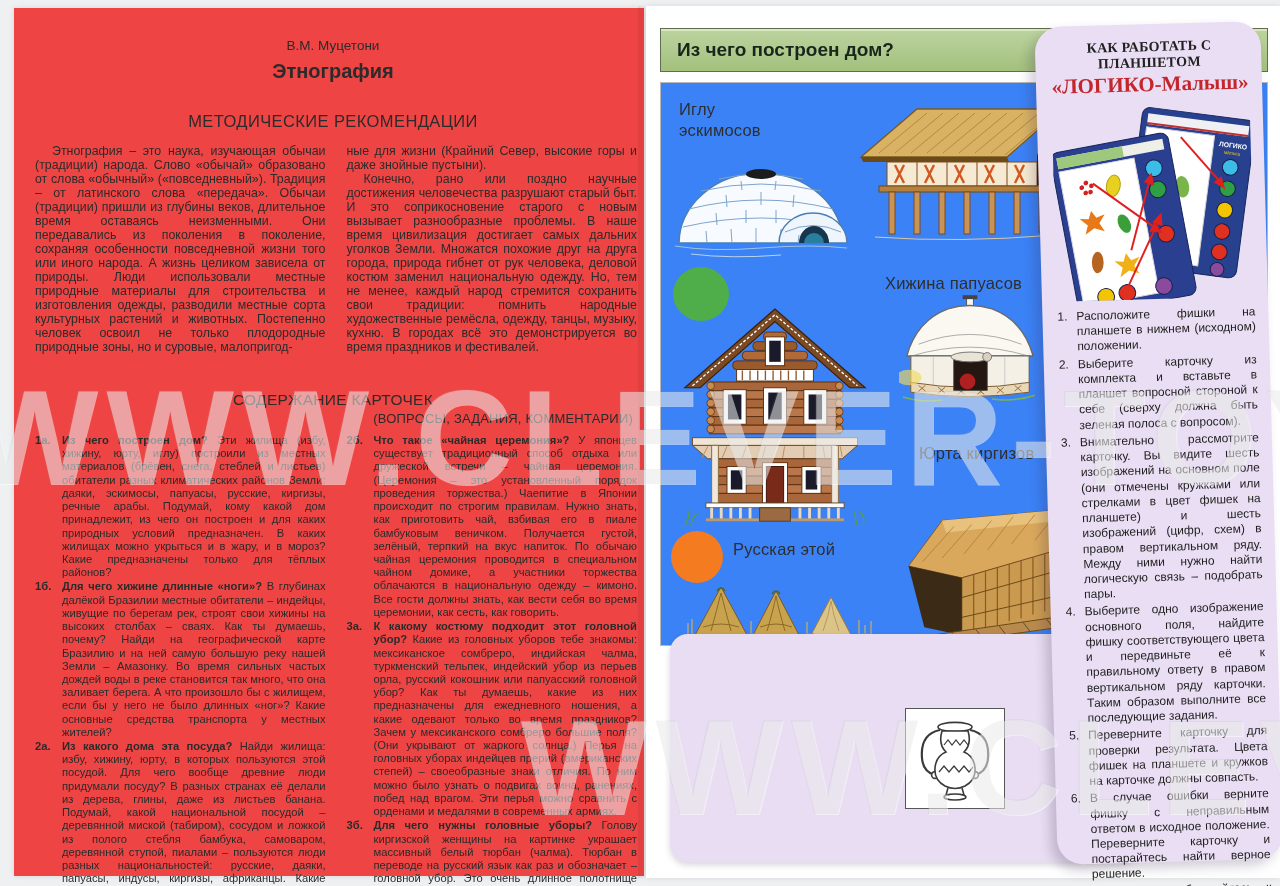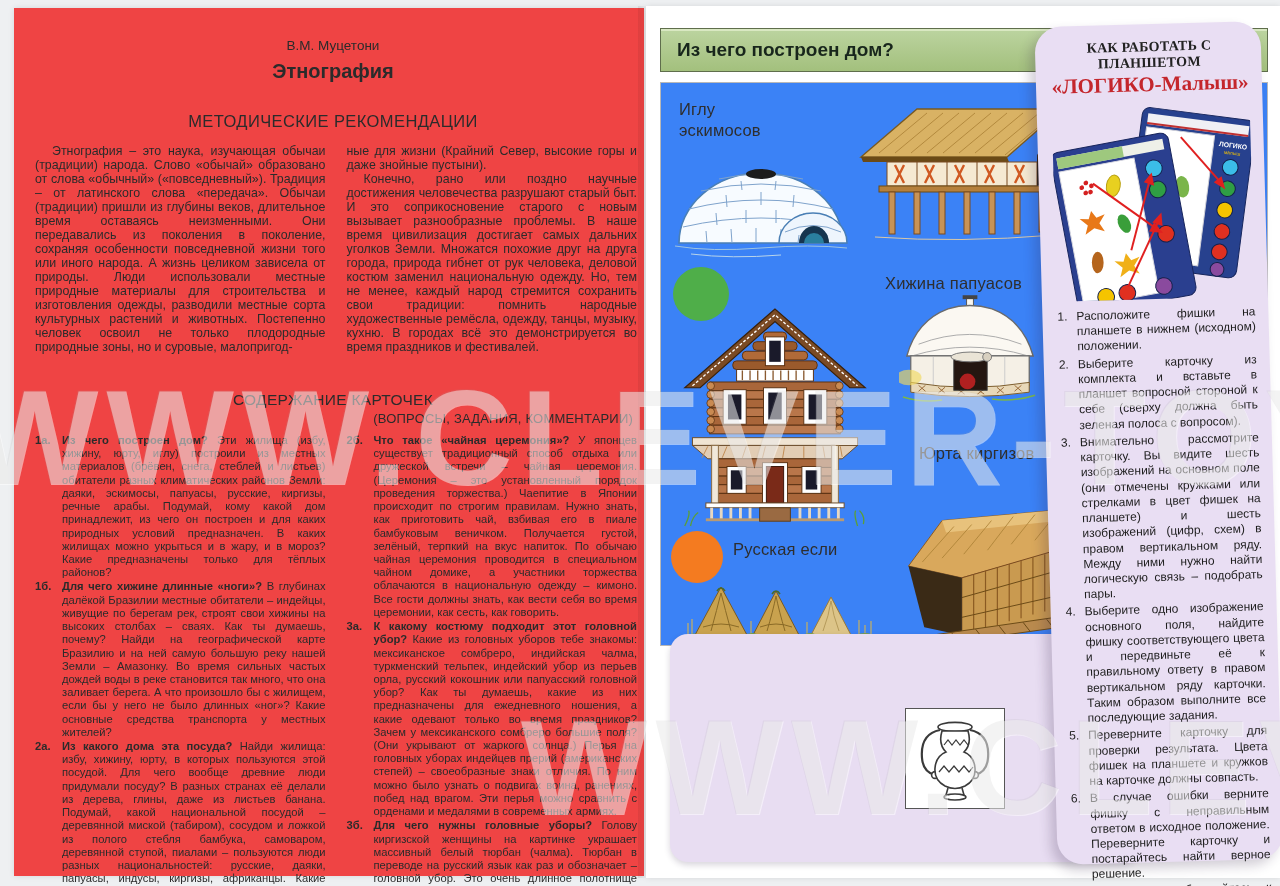--- a/index.html
+++ b/index.html
@@ -342,21 +342,21 @@
       <ellipse cx="73" cy="63" rx="20" ry="5" fill="#eae4d6" stroke="#777"></ellipse>
       <circle cx="90" cy="63" r="4.5" fill="#d8d0c0" stroke="#777"></circle>
       <ellipse cx="10" cy="84" rx="13" ry="8" fill="#f0d860" opacity=".65"></ellipse>
       <path d="M4,104 q20,6 40,3 M95,106 q22,3 44,-4" stroke="#7ab54a" fill="none" stroke-width="1.6"></path>
     </svg>
 
     <div class="card-label" style="left:258px;top:360px;">Юрта киргизов</div>
 
     <div class="marker orange"></div>
 
-    <div class="card-label" style="left:72px;top:456px;">Русская если</div>
+    <div class="card-label" style="left:72px;top:456px;">Русская этой</div>
 
     <svg class="ill" style="left:240px;top:404px;" width="250" height="158" viewBox="0 0 250 160">
       <polygon points="6,80 40,34 238,16 244,40 60,92" fill="#d9a85c" stroke="#8a5a22"></polygon>
       <polygon points="40,34 238,16 240,26 44,46" fill="#e8c27c"></polygon>
       <g stroke="#a97f34" stroke-width="1" opacity=".8">
         <path d="M20,76 L52,40"></path>
           <path d="M40,72 L70,38"></path>
           <path d="M62,68 L90,34"></path>
           <path d="M86,64 L112,30"></path>
         <path d="M110,58 L134,28"></path>

